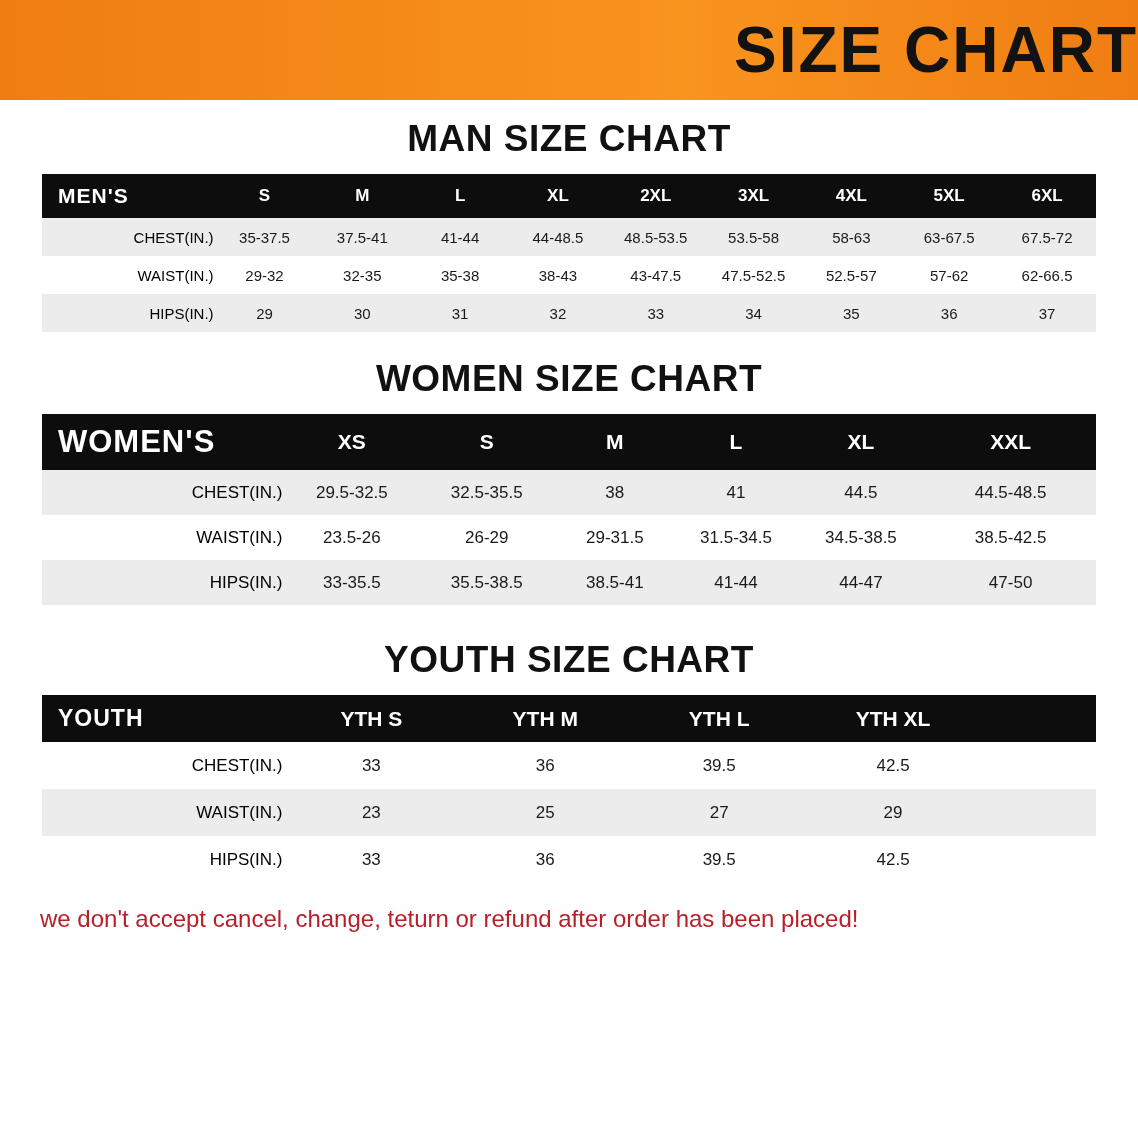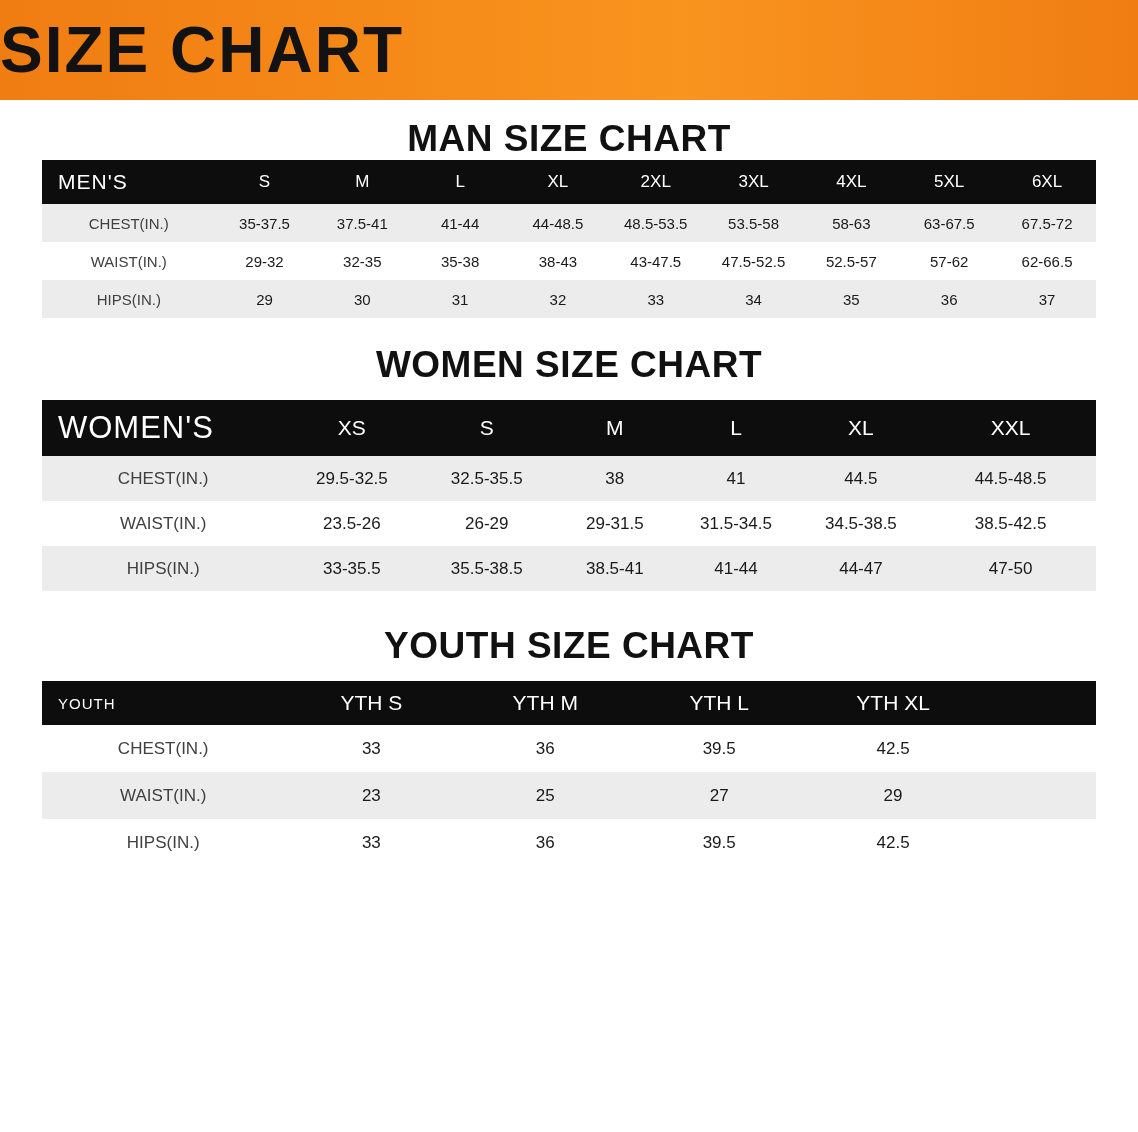--- a/index.html
+++ b/index.html
@@ -12,89 +12,89 @@
     background: #ffffff;
     font-family: "Liberation Sans", sans-serif;
     overflow: hidden;
   }
 
   .banner {
     height: 100px;
     background: linear-gradient(90deg, #f07d12 0%, #f58a18 35%, #f9941f 60%, #f07d12 100%);
     display: flex;
     align-items: center;
-    justify-content: flex-start;
+    justify-content: flex-end;
   }
   .banner-title {
     font-family: "Liberation Sans", sans-serif;
     font-weight: bold;
     font-size: 64px;
     letter-spacing: 2px;
     color: #121212;
     line-height: 1;
   }
 
   .section-title {
     text-align: center;
     font-weight: bold;
     color: #111111;
     letter-spacing: 0.5px;
   }
-  .t-man   { font-size: 37px; margin-top: 18px; }
+  .t-man   { font-size: 37px; margin-top: 18px; margin-bottom: 14px; }
   .t-women { font-size: 37px; margin-top: 26px; margin-bottom: 14px; }
   .t-youth { font-size: 37px; margin-top: 34px; margin-bottom: 14px; }
 
   .table-wrap {
     margin: 0 42px;
   }
   table {
     width: 100%;
     border-collapse: collapse;
     table-layout: fixed;
   }
   thead th {
     background: #0d0d0d;
     color: #ffffff;
-    font-weight: normal;
+    font-weight: bold;
     padding: 10px 4px;
     text-align: center;
   }
   thead th.rowlabel {
     text-align: left;
     padding-left: 16px;
     letter-spacing: 1px;
   }
   tbody td {
     text-align: center;
     color: #1a1a1a;
     padding: 6px 2px;
   }
   tbody td.rowlabel {
-    text-align: center;
-    color: #404040;
+    text-align: right;
+    color: #000000;
   }
   tbody tr.odd  td { background: #ececec; }
   tbody tr.even td { background: #ffffff; }
 
   
   .men thead th { font-size: 17px; }
   .men thead th.rowlabel { font-size: 21px; }
   .men tbody td { font-size: 15px; }
   .men tbody td.rowlabel { font-size: 15px; }
   .men tbody tr td { height: 26px; }
 
   
   .women thead th { font-size: 21px; }
   .women thead th.rowlabel { font-size: 31px; }
   .women tbody td { font-size: 17px; }
   .women tbody tr td { height: 33px; }
 
   
   .youth thead th { font-size: 21px; }
-  .youth thead th.rowlabel { font-size: 15px; }
+  .youth thead th.rowlabel { font-size: 23px; }
   .youth tbody td { font-size: 17px; }
   .youth tbody tr td { height: 35px; }
 
   .note {
     margin: 20px 40px 0 40px;
     color: #b7202a;
     font-size: 24px;
     line-height: 1.35;
     text-align: left;
   }
@@ -278,13 +278,14 @@
         <td>36</td>
         <td>39.5</td>
         <td>42.5</td>
         <td></td>
       </tr>
     </tbody>
   </table>
 </div>
 
 <div class="note">
+  <div>we don't accept cancel, change, teturn or refund after order has been placed!</div>
 </div>
 
 </body></html>

